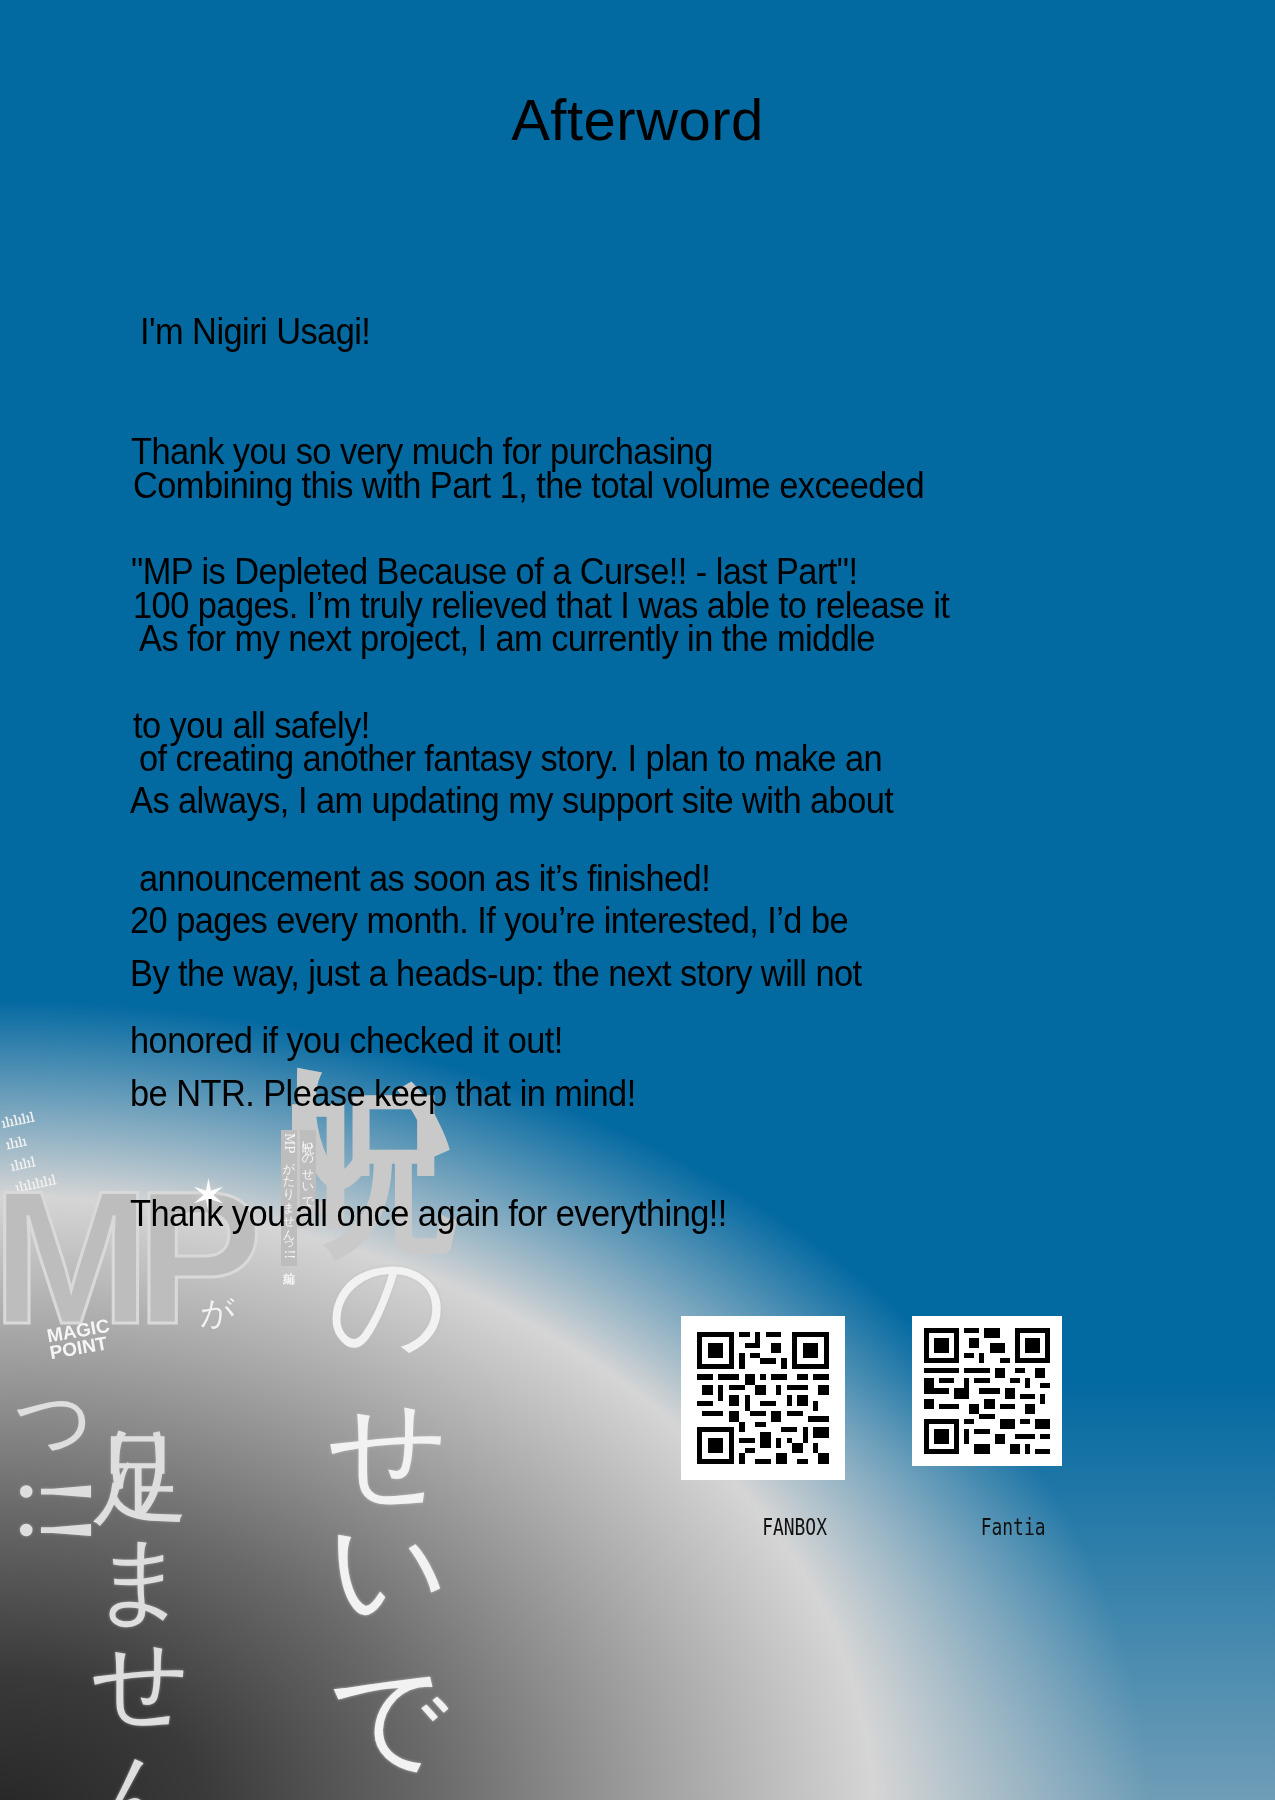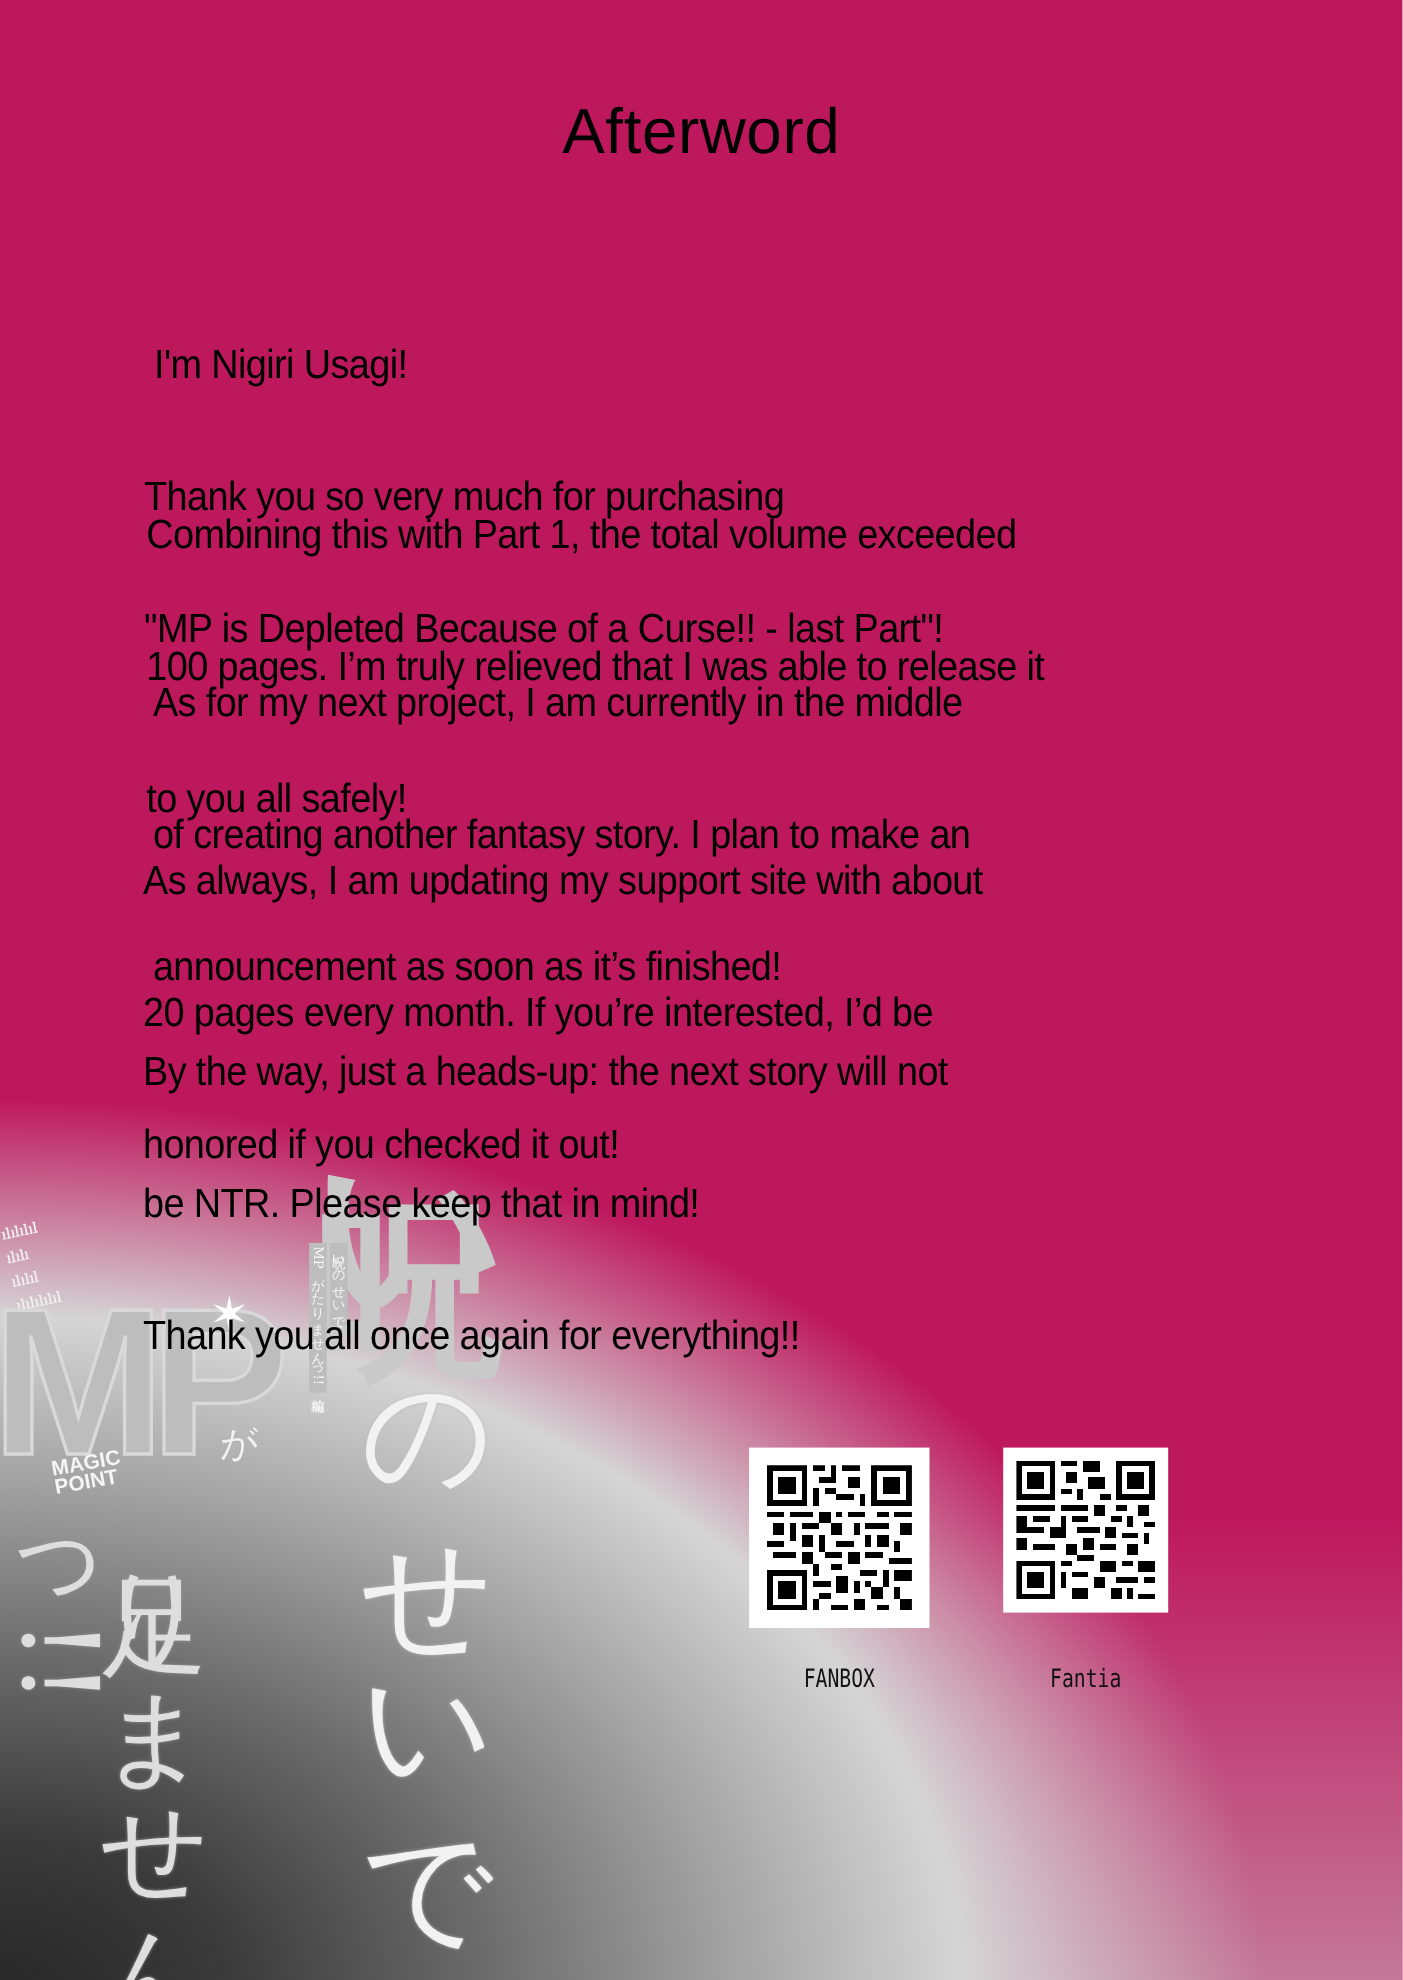--- a/index.html
+++ b/index.html
@@ -1,21 +1,21 @@
 <!DOCTYPE html>
 <html><head>
   <meta charset="utf-8">
   <style>
     * { margin: 0; padding: 0; box-sizing: border-box; }
     html, body { width: 1275px; height: 1800px; overflow: hidden; background: #ffffff; }
     body { position: relative; font-family: "DejaVu Sans", sans-serif; color: #000; }
 
     .page {
       position: absolute; left: 0; top: 0; width: 1275px; height: 1800px;
-      background: #be185d; overflow: hidden;
+      background: #0369a1; overflow: hidden;
     }
     
     .bg-gradient {
       position: absolute; left: 0; top: 0; width: 1275px; height: 1800px;
       background:
         radial-gradient(ellipse 1150px 820px at 0px 1820px,
           #262626 0%, #3a3a3a 18%, #6a6a6a 38%, #a3a3a3 58%, #d5d5d5 76%, rgba(255,255,255,0) 100%),
         linear-gradient(to bottom, rgba(255,255,255,0) 1380px, rgba(200,200,200,0.55) 1800px);
       z-index: 0;
     }
@@ -91,21 +91,21 @@
     }
     .sub-band.a { left: 300px; top: 1130px; }
     .sub-band.b { left: 281px; top: 1130px; }
     .faint-credits {
       position: absolute; left: 8px; top: 1108px;
       font-family: "DejaVu Serif", serif; font-size: 13px; line-height: 22px;
       color: #f3f3f3; transform: rotate(-12deg); text-shadow: 0 0 1px #e6e6e6;
     }
 
     
-    .qr-block { position: absolute; z-index: 3; text-align: center; }
+    .qr-block { position: absolute; z-index: 3; text-align: right; }
     .qr-fanbox { left: 681px; top: 1316px; width: 164px; }
     .qr-fantia { left: 912px; top: 1316px; width: 150px; }
     .qr-frame {
       background: #ffffff; display: inline-block;
     }
     .qr-fanbox .qr-frame { width: 164px; height: 164px; padding: 16px; }
     .qr-fantia .qr-frame { width: 150px; height: 150px; padding: 12px; }
     .qr-frame svg { width: 100%; height: 100%; display: block; shape-rendering: crispEdges; }
     .qr-label {
       display: block; margin-top: 30px;

